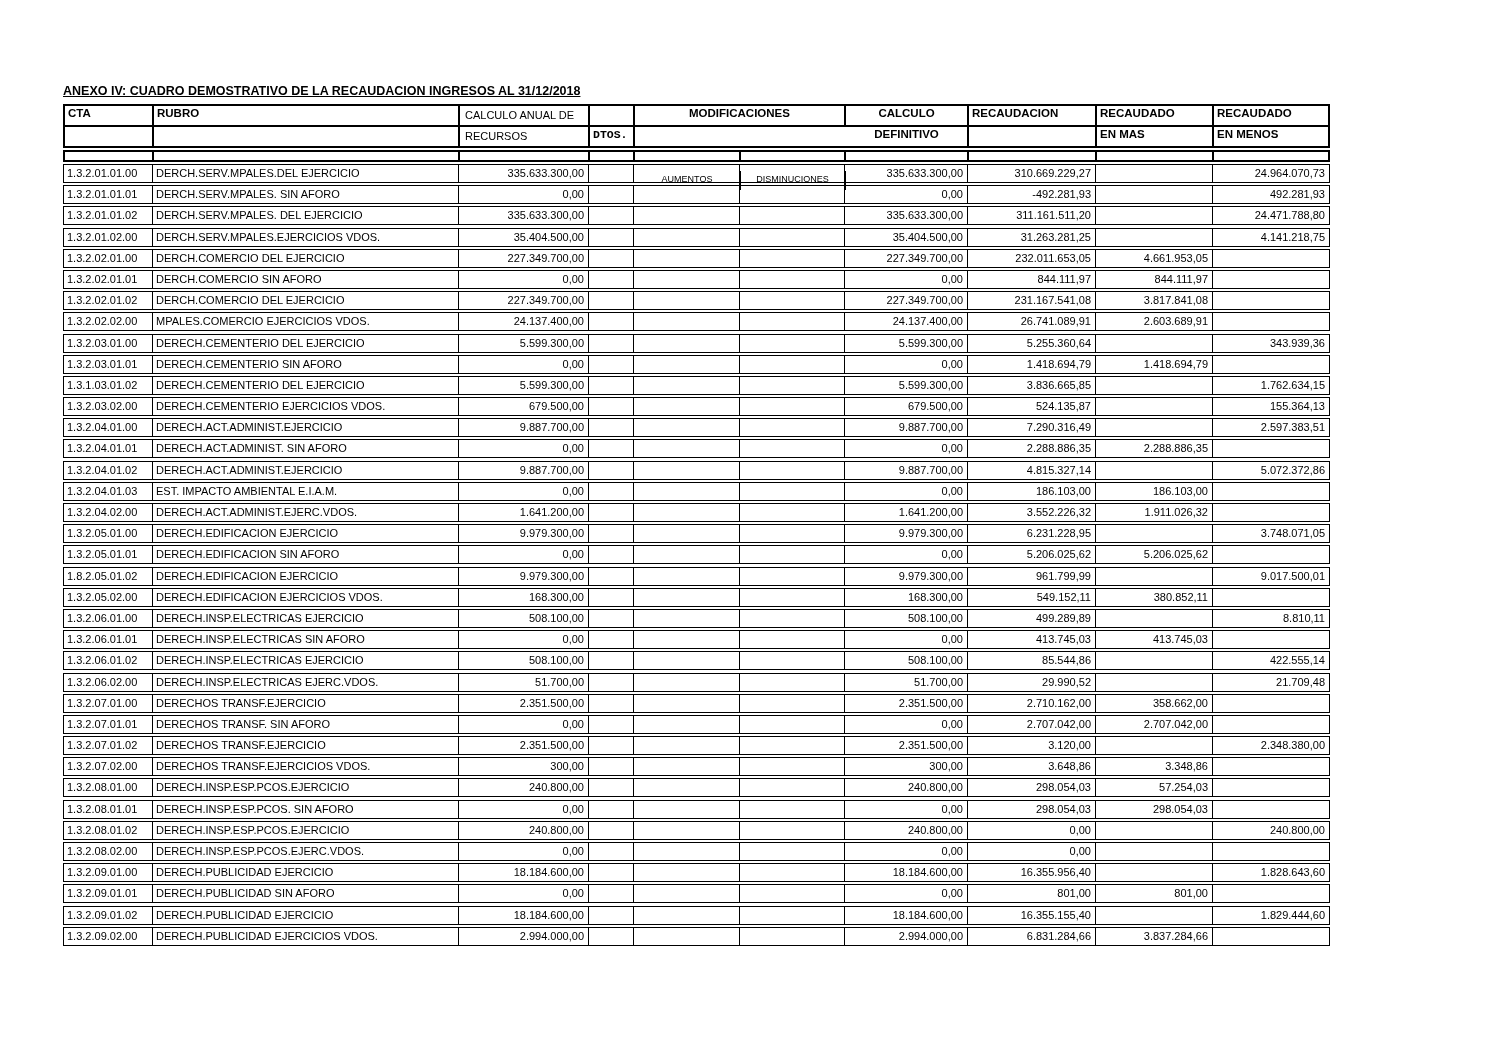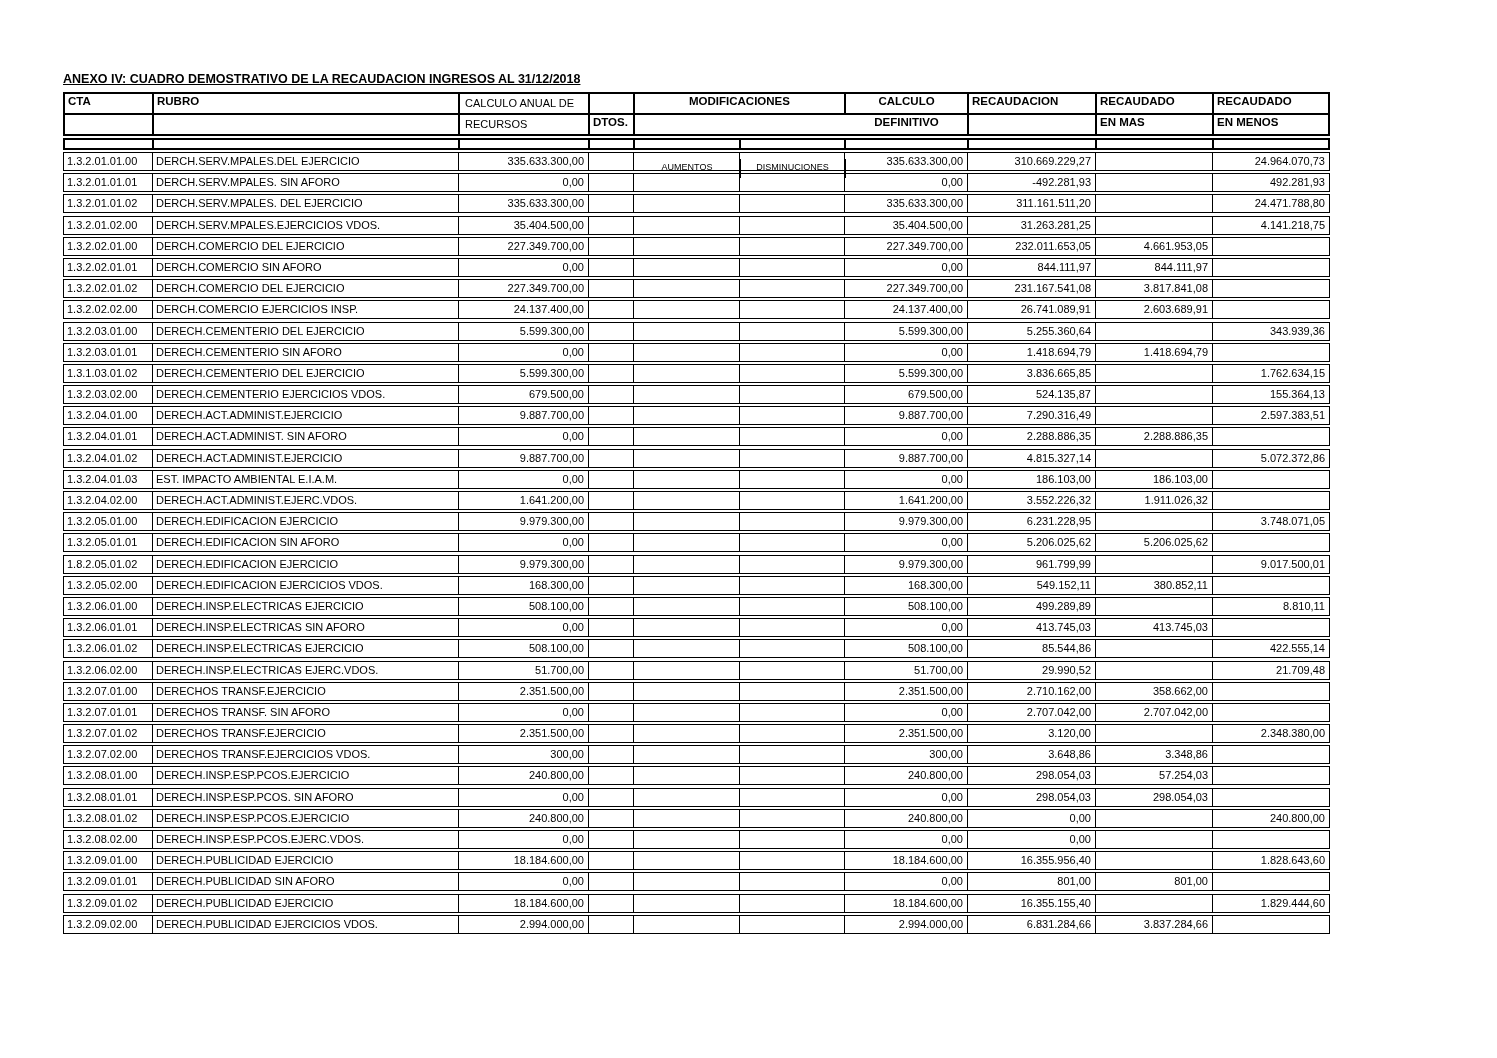--- a/index.html
+++ b/index.html
@@ -3,21 +3,21 @@
 <meta charset="utf-8">
 <style>
   * { box-sizing: border-box; margin: 0; padding: 0; }
   html, body { background: #ffffff; }
   body {
     width: 1497px; height: 1058px;
     position: relative; overflow: hidden;
     font-family: "Liberation Sans", sans-serif;
     color: #000;
   }
-  .page { position: absolute; left: 63px; top: 72px; width: 1267px; }
+  .page { position: absolute; left: 63px; top: 84px; width: 1267px; }
   .title {
     font-weight: bold; font-size: 12.5px; line-height: 15px;
     text-decoration: underline; margin-bottom: 5px; white-space: nowrap;
   }
   
   .hdr { border: 2px solid #000; width: 1267px; margin-bottom: 2px; }
   .hrow { display: flex; height: 19px; }
   .hrow.r1 { border-bottom: 2px solid #000; height: 21px; }
   .hc {
     border-right: 2px solid #000; height: 100%;
@@ -42,21 +42,21 @@
     border-right: 1px solid #000; height: 100%;
     font-size: 11px; line-height: 16.5px; padding: 0 3px;
     overflow: hidden; white-space: nowrap;
   }
   .dc:last-child { border-right: none; }
   .num { text-align: right; padding-right: 4px; }
   
   .w0 { width: 89px; flex: 0 0 89px; }
   .w1 { width: 306px; flex: 0 0 306px; }
   .w2 { width: 130px; flex: 0 0 130px; }
-  .w3 { width: 45px;  flex: 0 0 45px; }
+  .w3 { width: 45px;  flex: 0 0 45px; font-family: Liberation Mono, monospace; }
   .w4 { width: 106px; flex: 0 0 106px; }
   .w5 { width: 105px; flex: 0 0 105px; }
   .w6 { width: 123px; flex: 0 0 123px; }
   .w7 { width: 128px; flex: 0 0 128px; }
   .w8 { width: 117px; flex: 0 0 117px; }
   .w9 { flex: 1 1 auto; }
   .wspan { width: 211px; flex: 0 0 211px; }
 </style>
 </head>
 <body>
@@ -190,21 +190,21 @@
     <div class="dc w4 num"></div>
     <div class="dc w5 num"></div>
     <div class="dc w6 num">227.349.700,00</div>
     <div class="dc w7 num">231.167.541,08</div>
     <div class="dc w8 num">3.817.841,08</div>
     <div class="dc w9 num"></div>
   </div>
 
   <div class="drow">
     <div class="dc w0">1.3.2.02.02.00</div>
-    <div class="dc w1">DERCH.COMERCIO EJERCICIOS INSP.</div>
+    <div class="dc w1">MPALES.COMERCIO EJERCICIOS VDOS.</div>
     <div class="dc w2 num">24.137.400,00</div>
     <div class="dc w3"></div>
     <div class="dc w4 num"></div>
     <div class="dc w5 num"></div>
     <div class="dc w6 num">24.137.400,00</div>
     <div class="dc w7 num">26.741.089,91</div>
     <div class="dc w8 num">2.603.689,91</div>
     <div class="dc w9 num"></div>
   </div>
 

